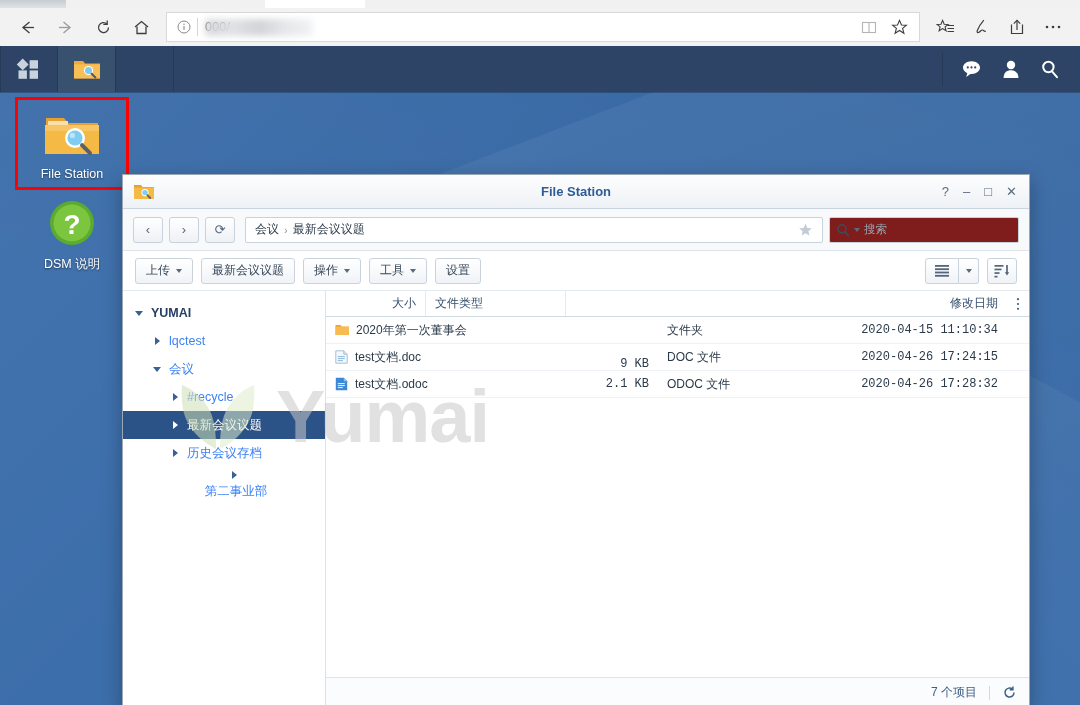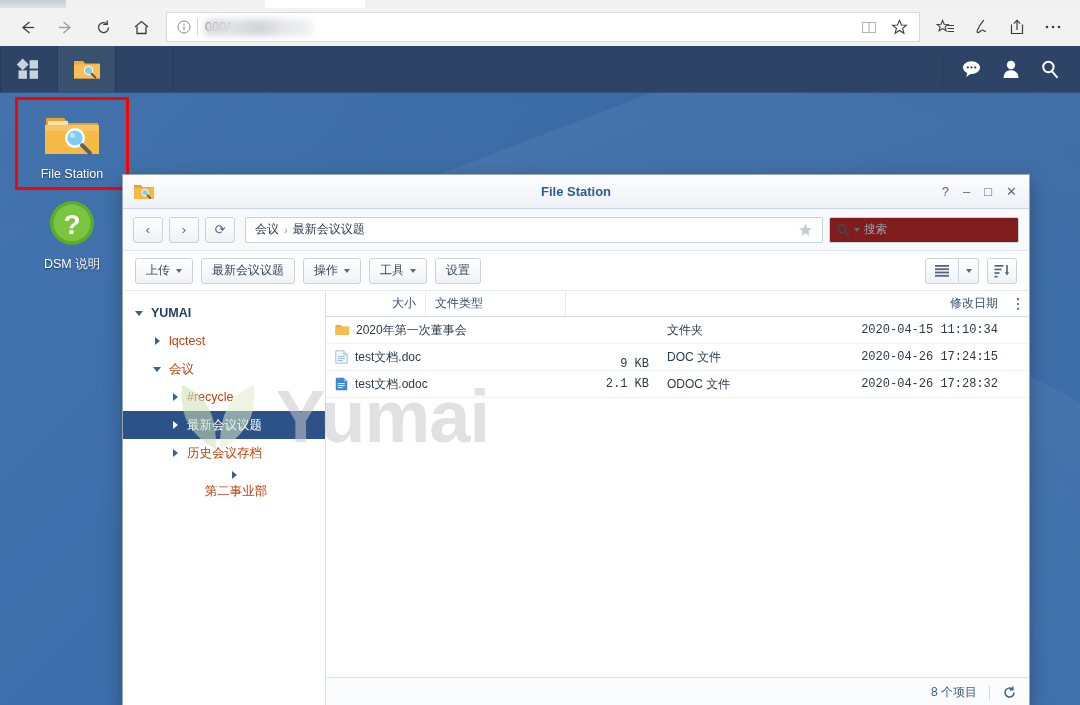--- a/index.html
+++ b/index.html
@@ -297,21 +297,21 @@
     width: 203px;
     border-right: 1px solid #dbe2e9;
     padding-top: 8px;
     background: #ffffff;
     overflow: hidden;
   }
   .tree-row {
     height: 28px;
     display: flex; align-items: center;
     font-size: 12.5px;
-    color: #c2410c;
+    color: #3b82f6;
     padding-right: 6px;
   }
   .tree-row.root { font-weight: bold; color: #243f63; }
   .tree-row.selected {
     background: #2c5387;
     color: #ffffff;
   }
   .tw-arrow {
     width: 16px; height: 16px;
     display: flex; align-items: center; justify-content: center;
@@ -772,21 +772,21 @@
                 <span>ODOC 文件</span>
               </div>
             <div class="gc num" style="flex:1;">
                 <span>2020-04-26 17:28:32</span>
               </div>
             <div style="width:22px;"></div>
           </div>
         </div>
 
         <div class="fs-status">
-          <span>8 个项目</span>
+          <span>7 个项目</span>
           <span class="status-sep"></span>
           <span class="status-refresh">
             <svg width="15" height="15" viewBox="0 0 15 15">
                 <path d="M12 7.5 a4.5 4.5 0 1 1 -1.5 -3.3" fill="none" stroke="#3f5f86" stroke-width="1.5"></path>
                 <path d="M10.9 1.6 V4.8 H7.7" fill="none" stroke="#3f5f86" stroke-width="1.5"></path>
               </svg>
           </span>
         </div>
       </div>
     </div>

